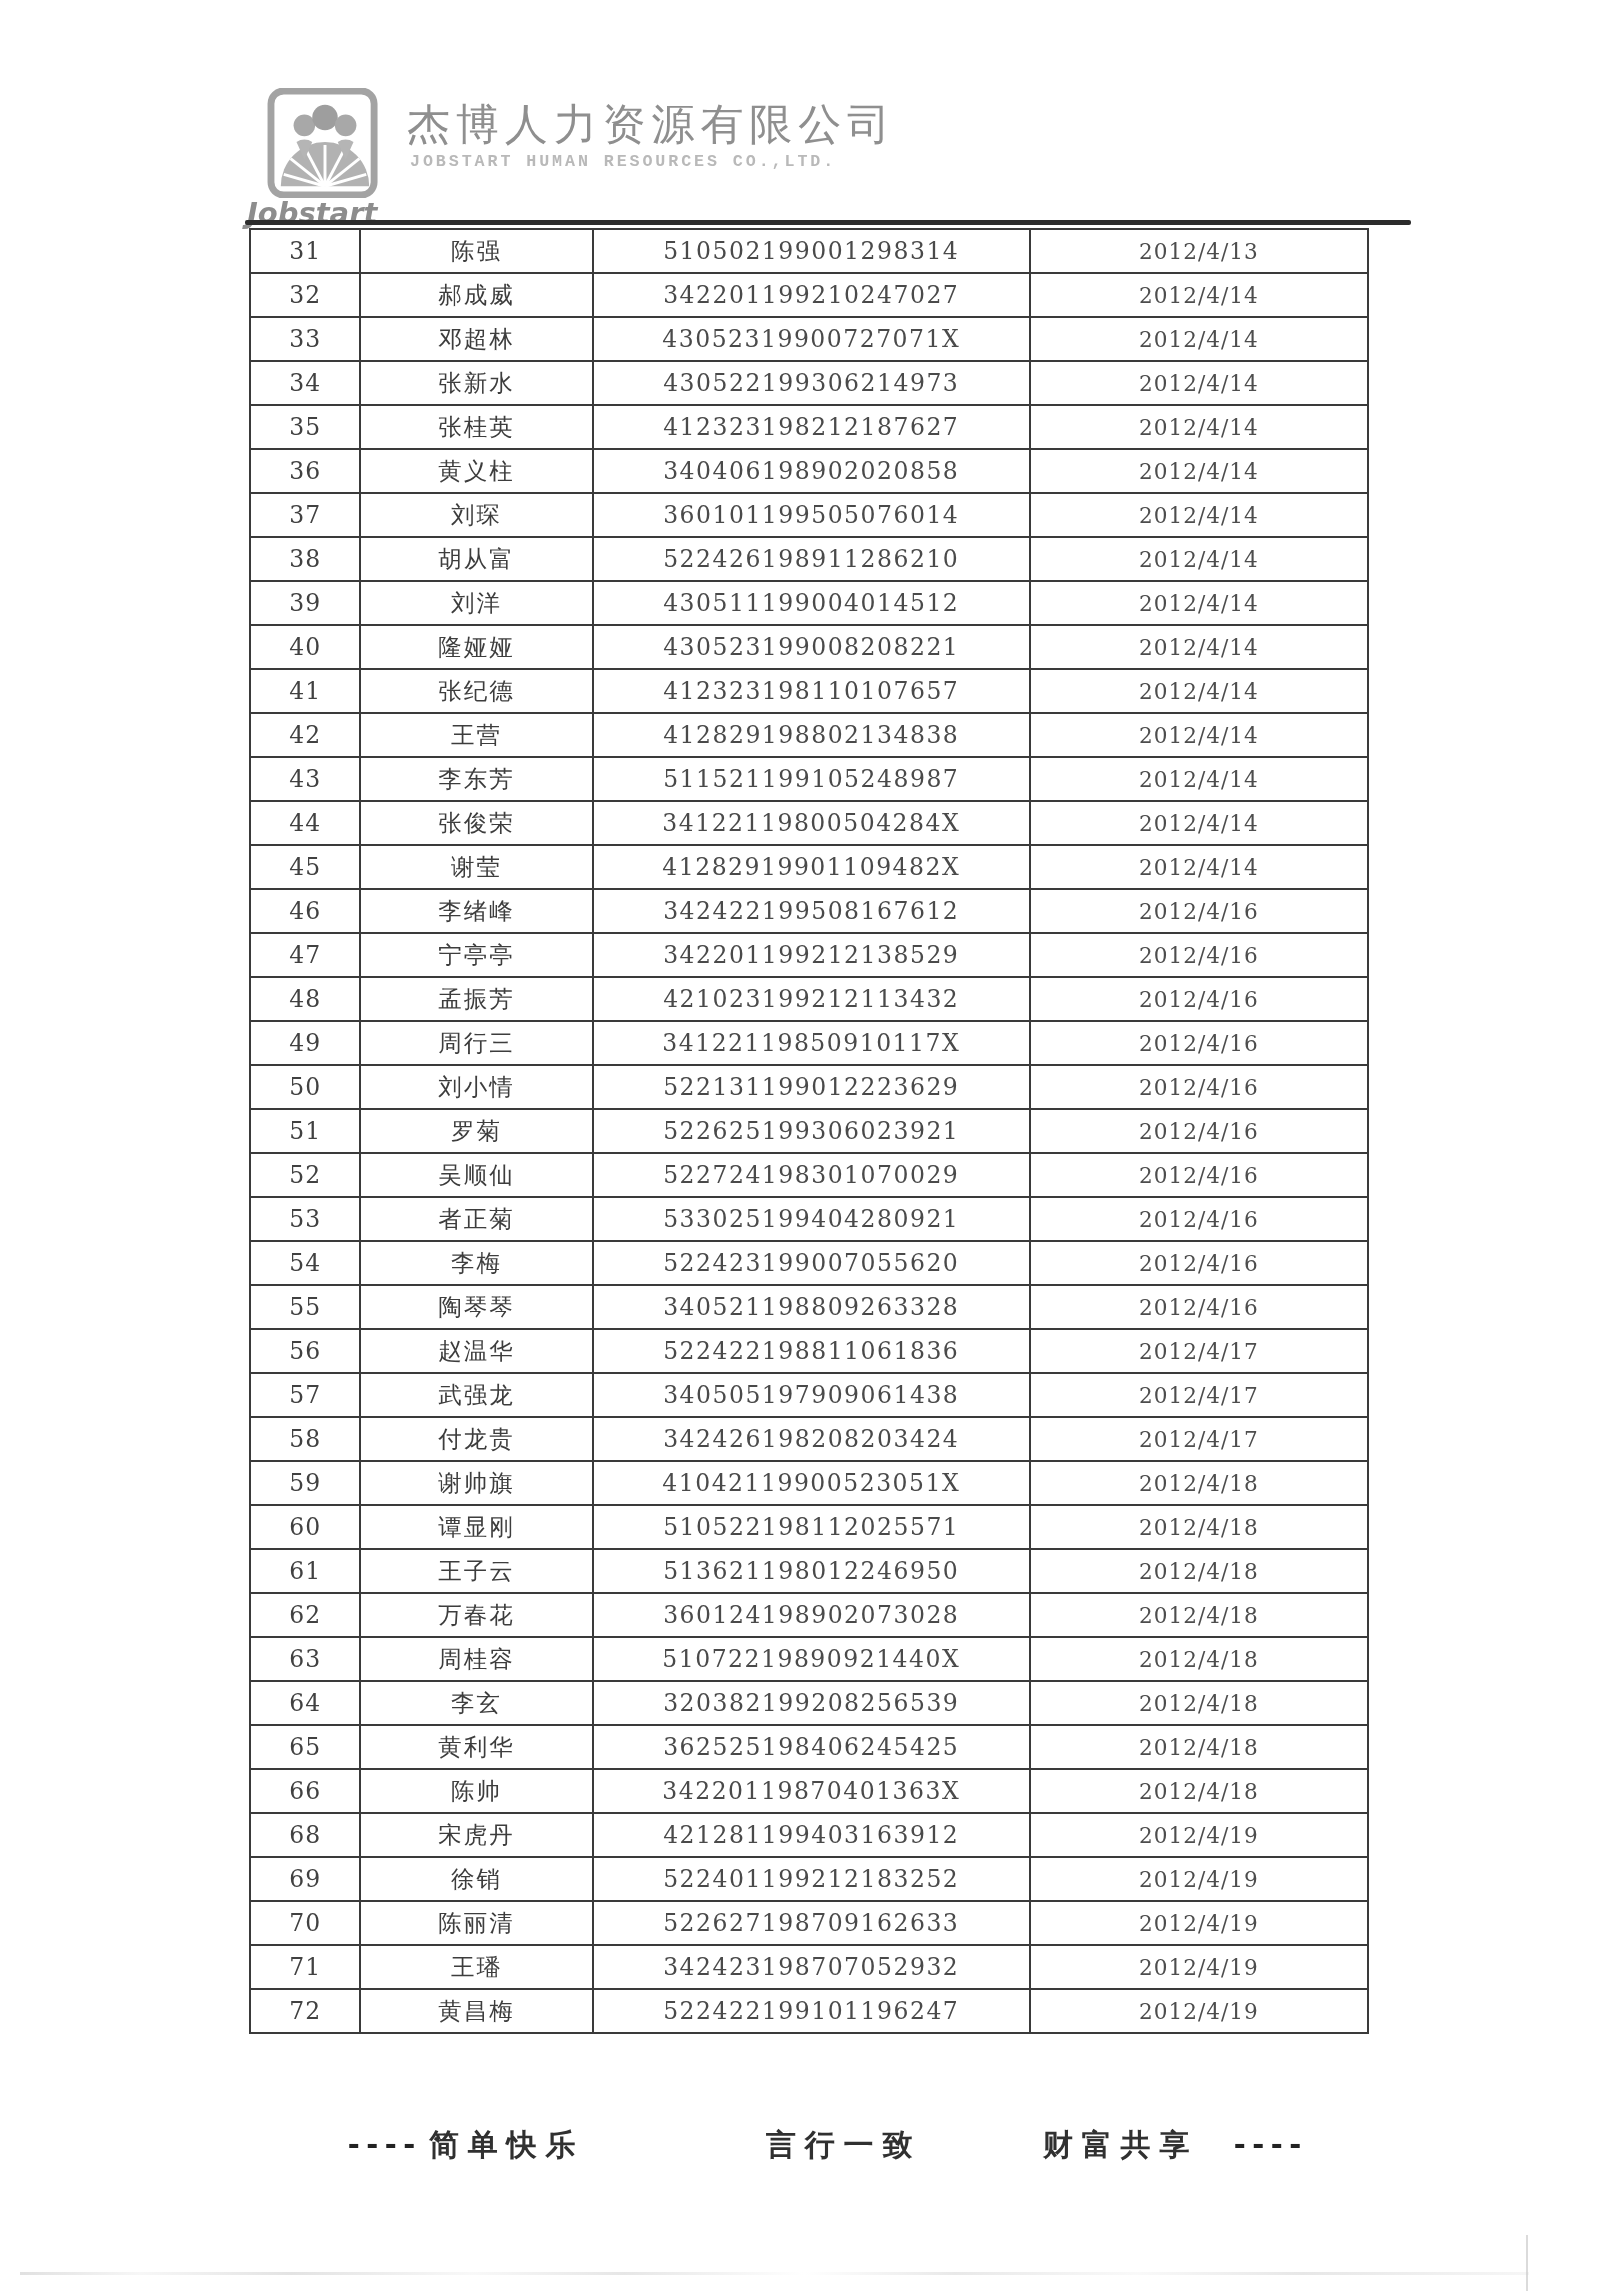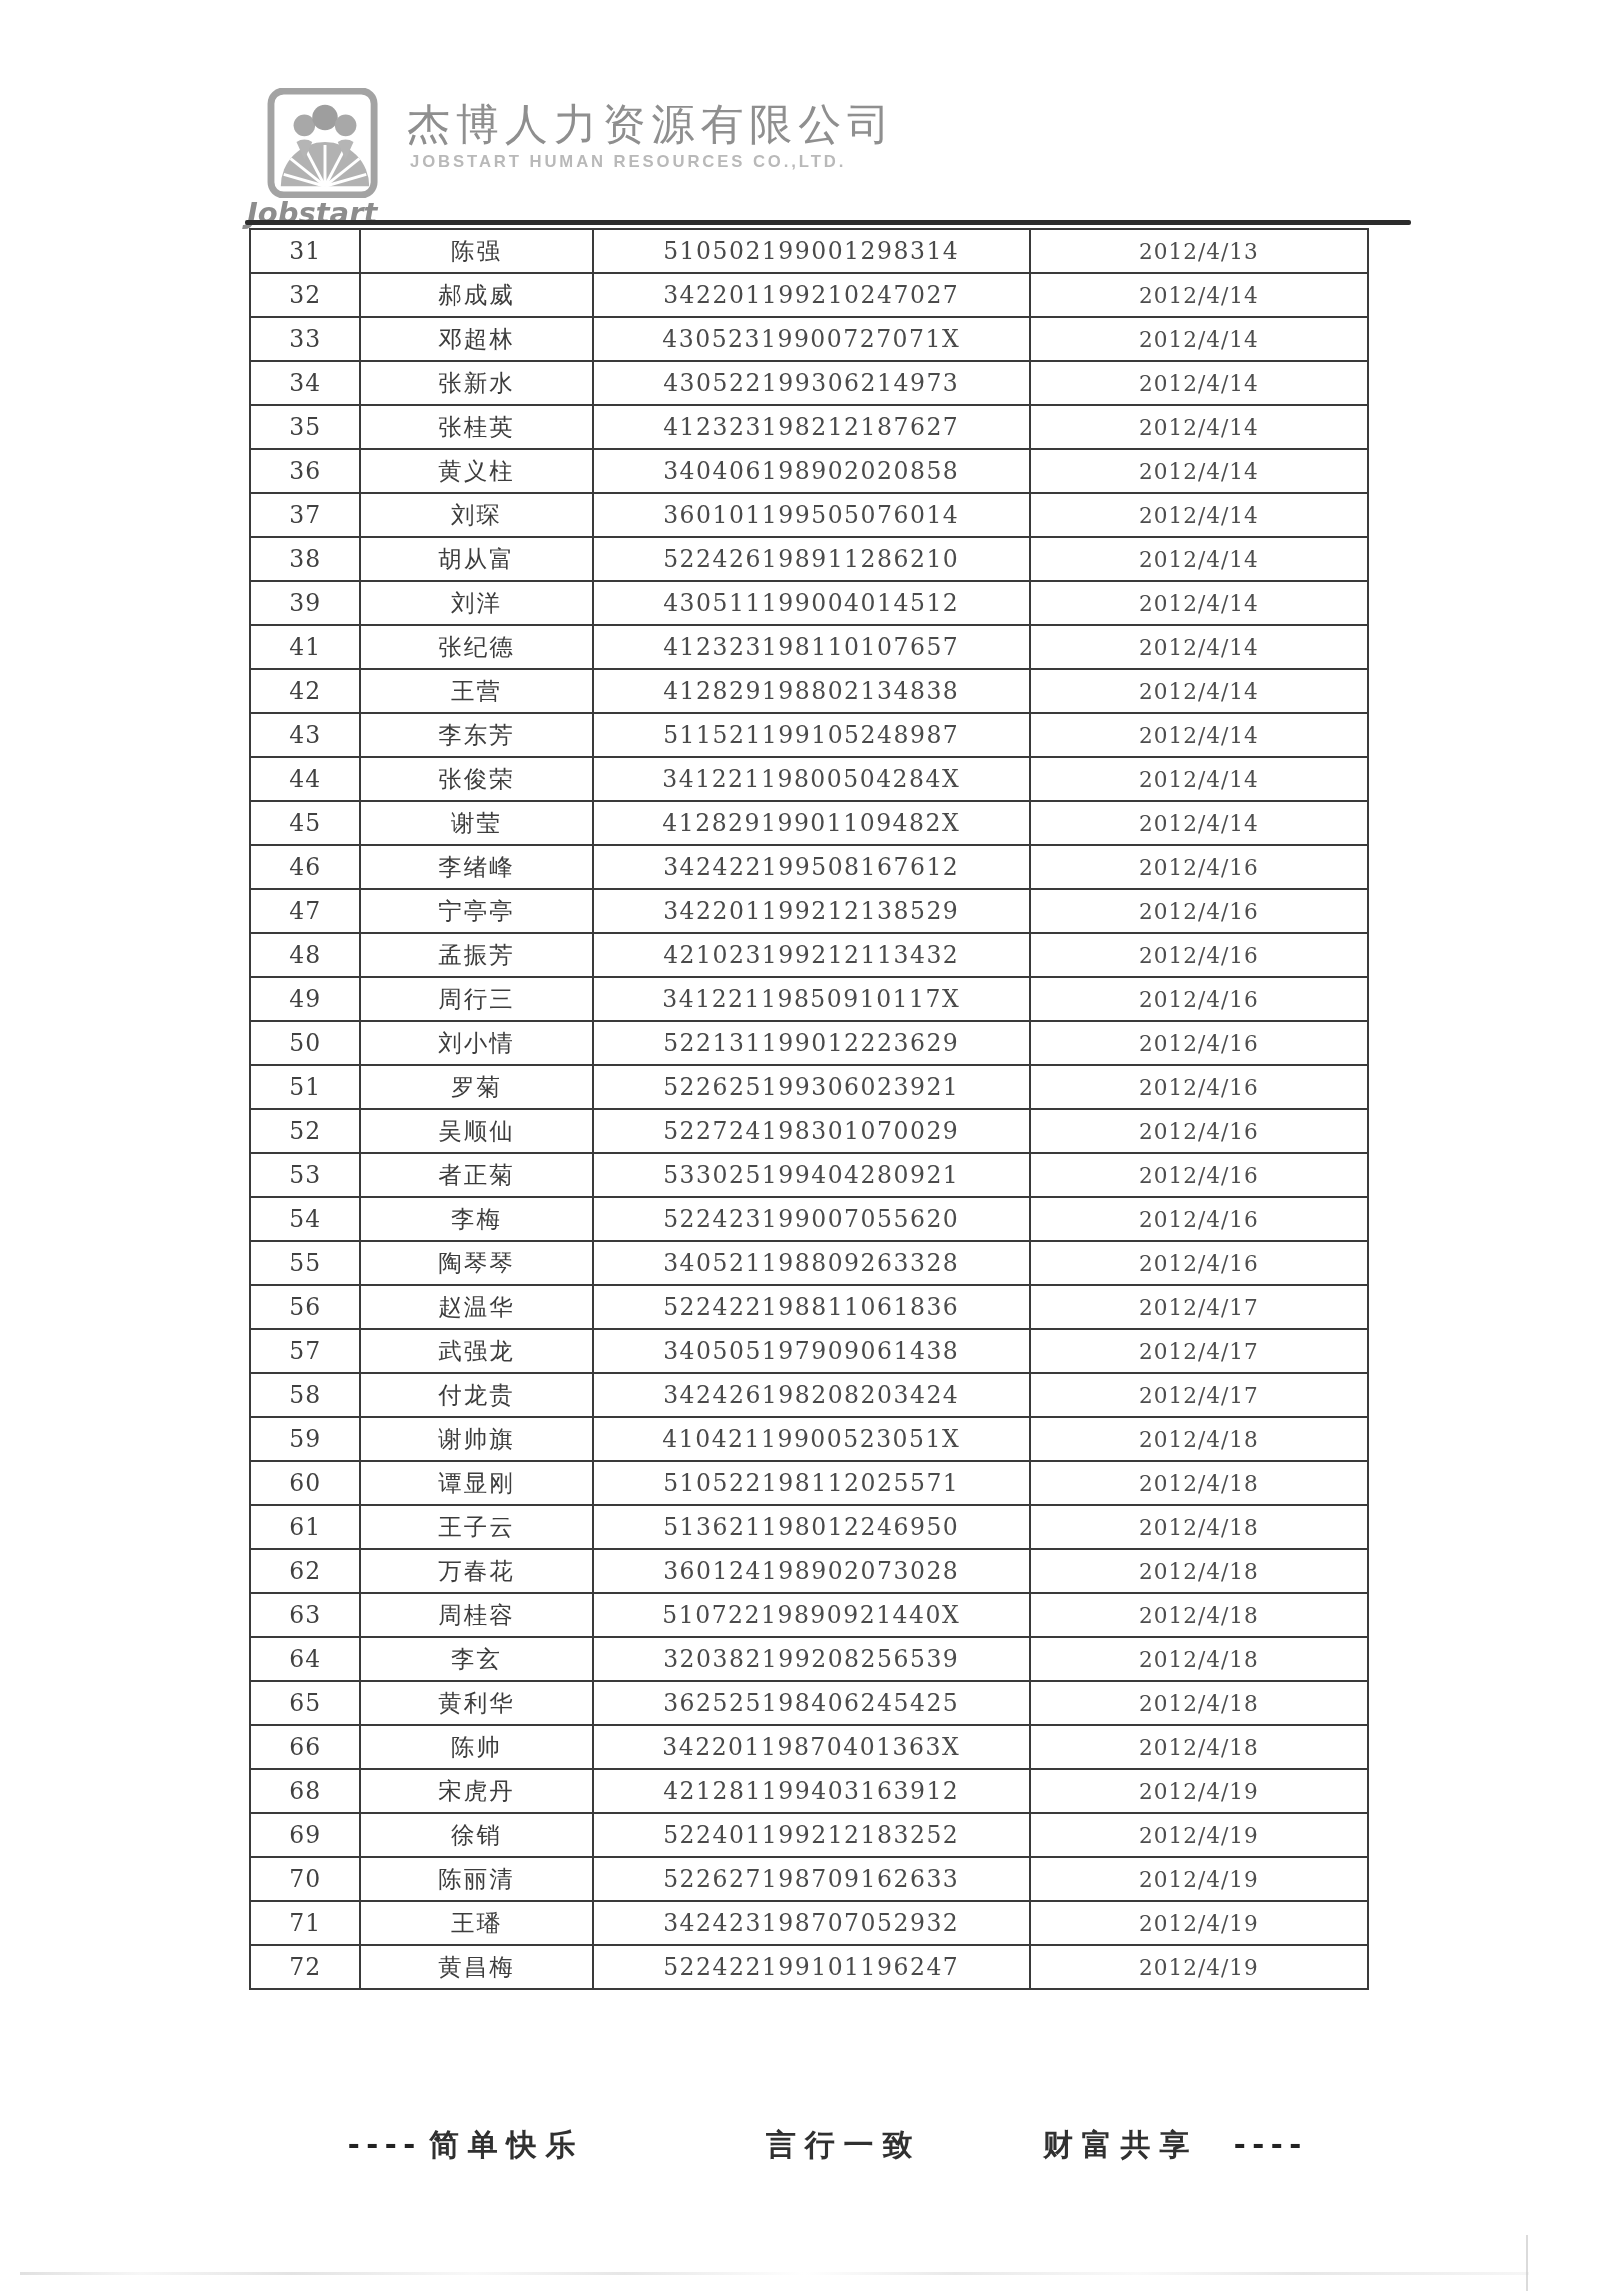--- a/index.html
+++ b/index.html
@@ -33,21 +33,21 @@
     position: absolute;
     left: 407px; top: 96px;
     font-size: 43px;
     color: #8f8f8f;
     letter-spacing: 5.9px;
     font-weight: normal;
   }
   .company-en {
     position: absolute;
     left: 410px; top: 152px;
-    font-family: Liberation Sans, sans-serif;
+    font-family: Liberation Mono, monospace;
     font-size: 16.7px;
     color: #b9b9b9;
     letter-spacing: 2.9px;
     font-weight: bold;
   }
   .header-rule {
     position: absolute;
     left: 245px; top: 220px;
     width: 1166px; height: 4.9px;
     background: #2c2c2c;
@@ -203,20 +203,26 @@
         <td class="c2">522426198911286210</td>
         <td class="c3">2012/4/14</td>
       </tr>
       <tr>
         <td class="c0">39</td>
         <td class="c1">刘洋</td>
         <td class="c2">430511199004014512</td>
         <td class="c3">2012/4/14</td>
       </tr>
       <tr>
+        <td class="c0">40</td>
+        <td class="c1">隆娅娅</td>
+        <td class="c2">430523199008208221</td>
+        <td class="c3">2012/4/14</td>
+      </tr>
+      <tr>
         <td class="c0">41</td>
         <td class="c1">张纪德</td>
         <td class="c2">412323198110107657</td>
         <td class="c3">2012/4/14</td>
       </tr>
       <tr>
         <td class="c0">42</td>
         <td class="c1">王营</td>
         <td class="c2">412829198802134838</td>
         <td class="c3">2012/4/14</td>

